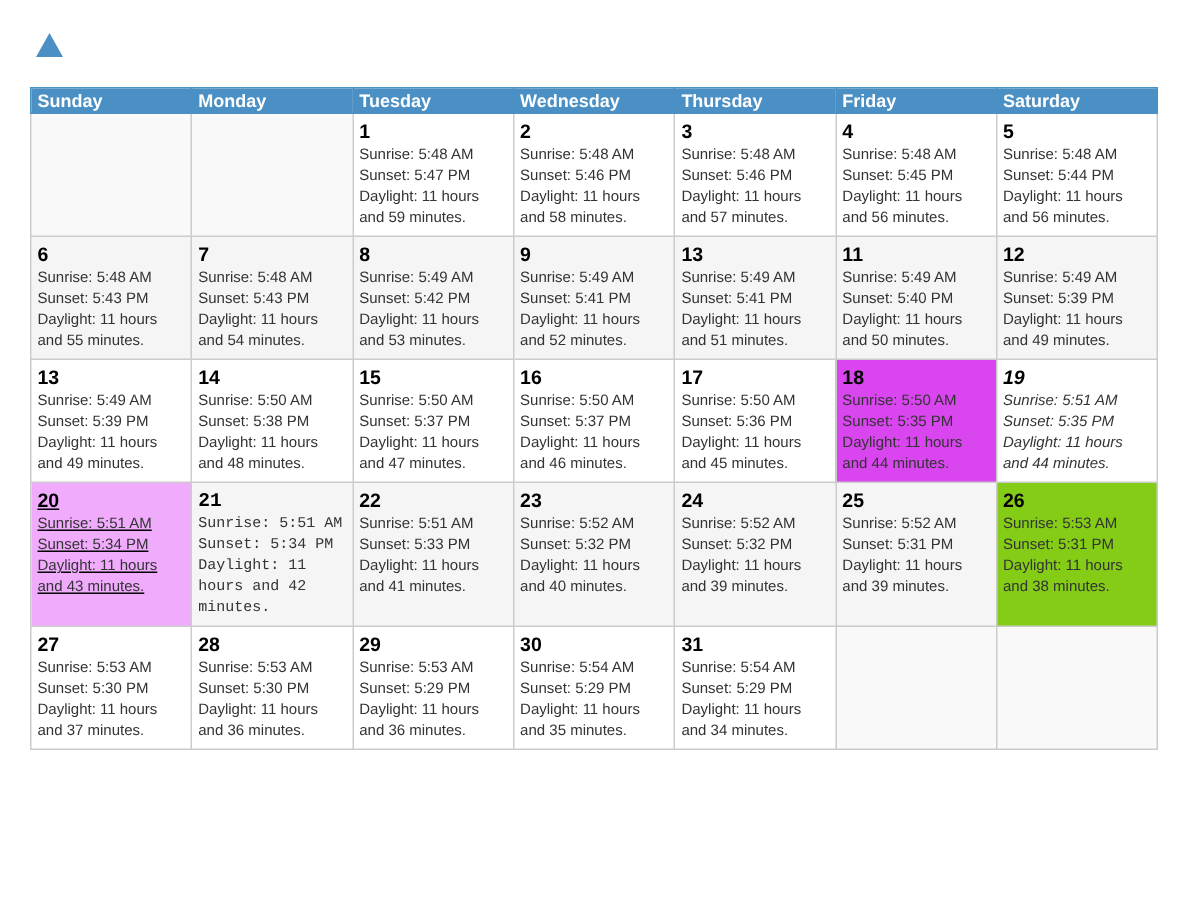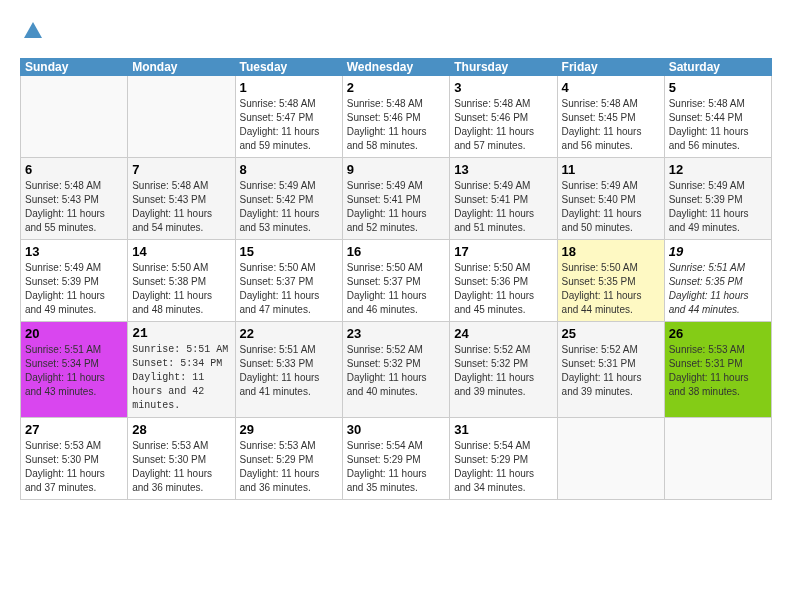--- a/index.html
+++ b/index.html
@@ -184,31 +184,31 @@
           <div class="day-detail">Sunrise: 5:50 AM<br>Sunset: 5:37 PM<br>Daylight: 11 hours and 47 minutes.</div>
         </td>
         <td style="background-color: rgb(255, 255, 255);">
           <span class="day-num">16</span>
           <div class="day-detail">Sunrise: 5:50 AM<br>Sunset: 5:37 PM<br>Daylight: 11 hours and 46 minutes.</div>
         </td>
         <td style="background-color: rgb(255, 255, 255);">
           <span class="day-num">17</span>
           <div class="day-detail">Sunrise: 5:50 AM<br>Sunset: 5:36 PM<br>Daylight: 11 hours and 45 minutes.</div>
         </td>
-        <td style="background-color: #fef9c3;">
+        <td style="background-color: #d946ef;">
           <span class="day-num">18</span>
           <div class="day-detail">Sunrise: 5:50 AM<br>Sunset: 5:35 PM<br>Daylight: 11 hours and 44 minutes.</div>
         </td>
         <td style="background-color: rgb(255, 255, 255); font-style: italic;">
           <span class="day-num">19</span>
           <div class="day-detail">Sunrise: 5:51 AM<br>Sunset: 5:35 PM<br>Daylight: 11 hours and 44 minutes.</div>
         </td>
       </tr>
       <tr>
-        <td style="background-color: #d946ef;">
+        <td style="background-color: #f0abfc; text-decoration: underline;">
           <span class="day-num">20</span>
           <div class="day-detail">Sunrise: 5:51 AM<br>Sunset: 5:34 PM<br>Daylight: 11 hours and 43 minutes.</div>
         </td>
         <td style="background-color: rgb(245, 245, 245); font-family: Liberation Mono, monospace;">
           <span class="day-num">21</span>
           <div class="day-detail">Sunrise: 5:51 AM<br>Sunset: 5:34 PM<br>Daylight: 11 hours and 42 minutes.</div>
         </td>
         <td style="background-color: rgb(245, 245, 245);">
           <span class="day-num">22</span>
           <div class="day-detail">Sunrise: 5:51 AM<br>Sunset: 5:33 PM<br>Daylight: 11 hours and 41 minutes.</div>

